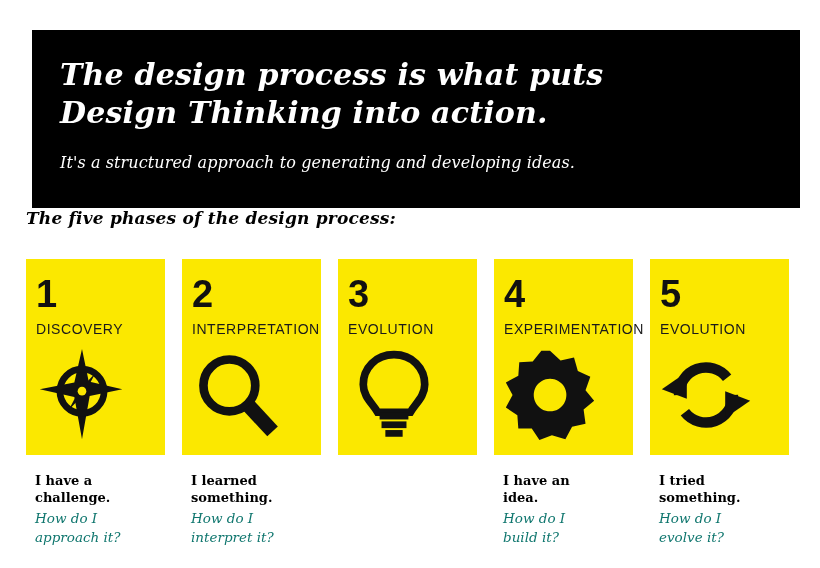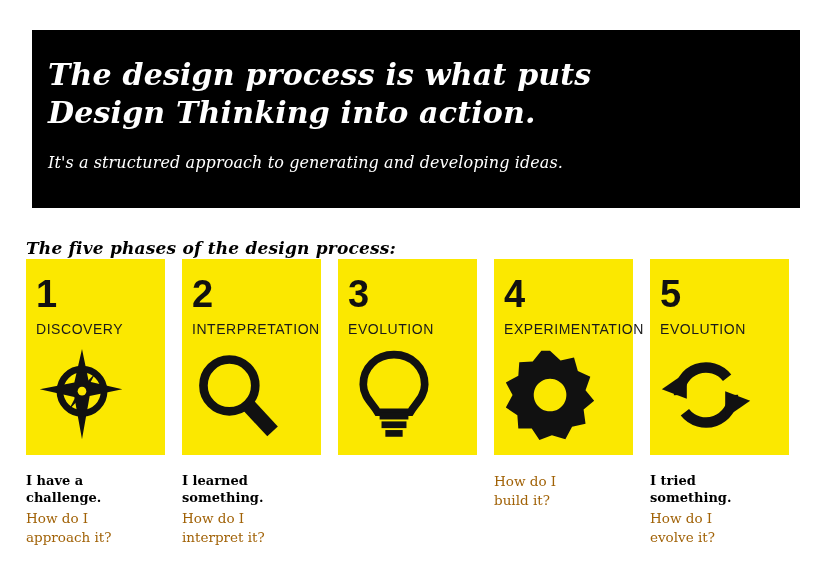--- a/index.html
+++ b/index.html
@@ -17,21 +17,21 @@
 
   
   .banner {
     position: absolute;
     left: 32px;
     top: 30px;
     width: 768px;
     height: 178px;
     background: #000000;
     box-sizing: border-box;
-    padding: 26px 30px 0 16px;
+    padding: 26px 30px 0 28px;
   }
   .banner-headline {
     font-family: "DejaVu Serif", "Liberation Serif", serif;
     font-weight: bold;
     font-style: italic;
     font-size: 30px;
     line-height: 1.28;
     color: #ffffff;
     letter-spacing: 0.2px;
     margin: 0;
@@ -44,21 +44,21 @@
     font-size: 16px;
     color: #ffffff;
     margin: 20px 0 0 0;
     letter-spacing: 0.1px;
   }
 
   
   .section-heading {
     position: absolute;
     left: 26px;
-    top: 238px;
+    top: 208px;
     font-family: "DejaVu Serif", "Liberation Serif", serif;
     font-weight: bold;
     font-style: italic;
     font-size: 17px;
     color: #000000;
     letter-spacing: 0.2px;
     text-align: center;
   }
 
   
@@ -105,35 +105,37 @@
     bottom: 12px;
     width: 96px;
     height: 96px;
   }
   .phase-icon svg { display: block; width: 100%; height: 100%; }
 
   
   .caption {
     margin-top: 17px;
     width: 139px;
+    margin-left: 9px;
   }
   .caption-statement {
     font-family: "DejaVu Serif", "Liberation Serif", serif;
     font-weight: bold;
     font-size: 13px;
     line-height: 17px;
     color: #000000;
     white-space: pre-line;
   }
   .caption-question {
     font-family: "DejaVu Serif", "Liberation Serif", serif;
+    font-style: italic;
     font-weight: normal;
     font-size: 13.5px;
     line-height: 19px;
-    color: #a16207;
+    color: #0f766e;
     margin-top: 3px;
     white-space: pre-line;
   }
 </style>
 </head>
 <body>
 
 <div class="banner">
   <div class="banner-headline">The design process is what puts
 Design Thinking into action.</div>
@@ -206,20 +208,22 @@
       <div class="phase-icon">
         <svg viewBox="0 0 100 100" xmlns="http://www.w3.org/2000/svg">
           <path fill="#111111" fill-rule="evenodd" d="
             M50 4
             L61 14 L75 11 L79 25 L92 31 L87 45 L96 56 L85 65 L87 80 L73 83 L66 96 L52 92 L39 97 L31 85 L17 85 L16 71 L4 63 L11 50 L4 37 L17 30 L18 16 L32 15 L41 4 Z
             M50 33 a17 17 0 1 0 0.1 0 Z"></path>
         </svg>
       </div>
     </div>
     <div class="caption">
+      <div class="caption-statement">I have an
+idea.</div>
       <div class="caption-question">How do I
 build it?</div>
     </div>
   </div>
 
   <div class="phase">
     <div class="phase-card">
       <div class="phase-number">5</div>
       <div class="phase-label">EVOLUTION</div>
       <div class="phase-icon">

